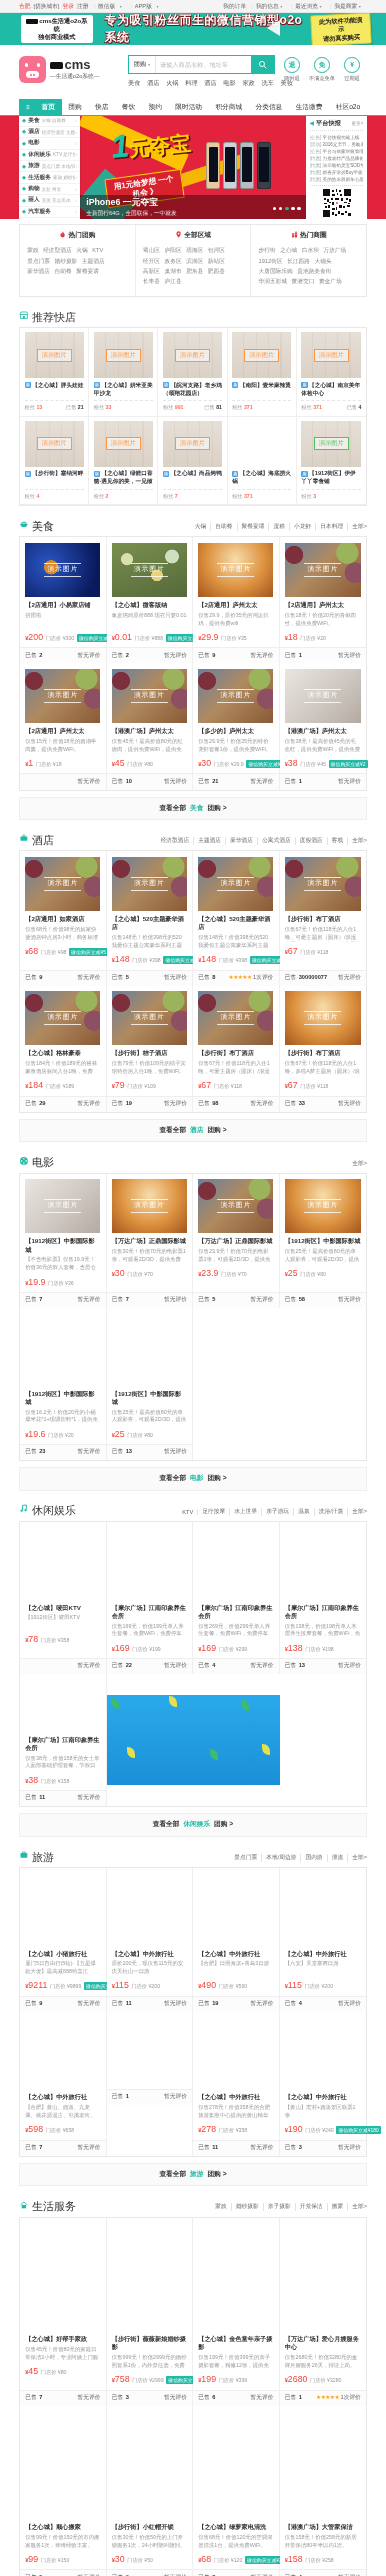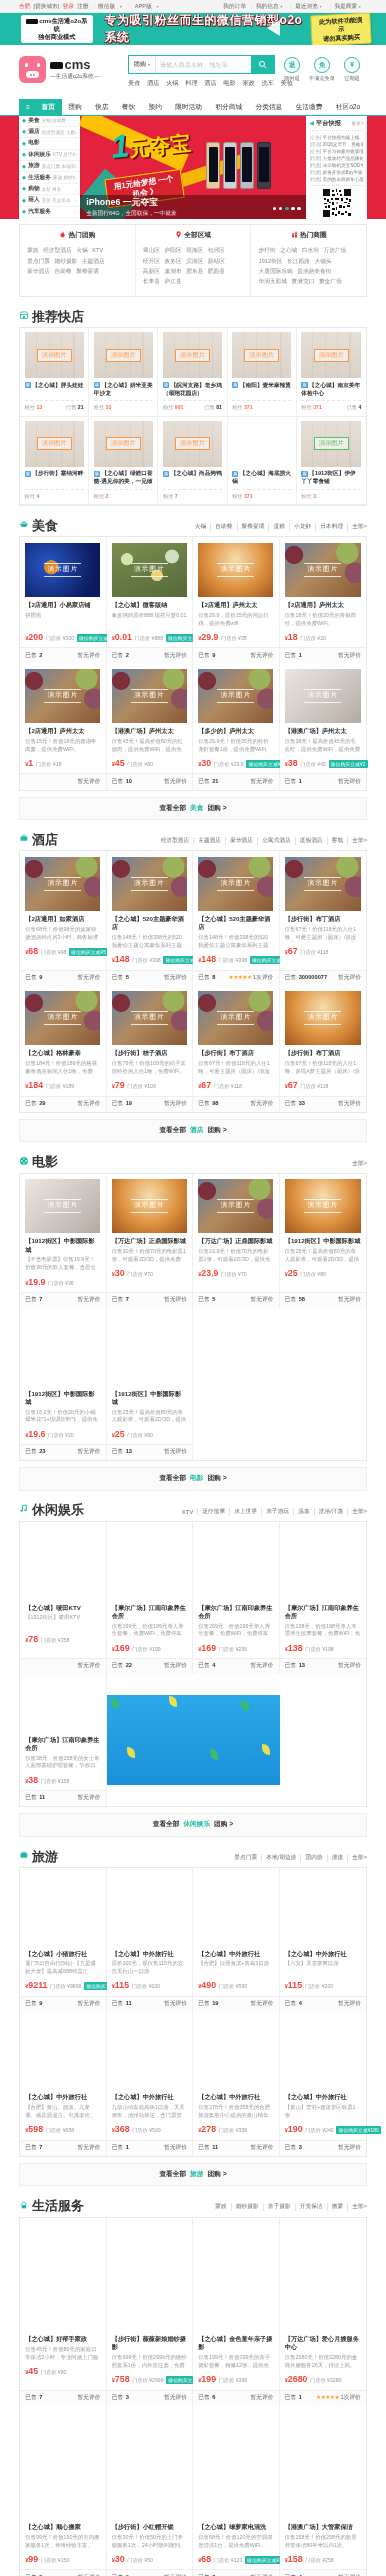--- a/index.html
+++ b/index.html
@@ -91,42 +91,42 @@
 .hi-col{flex:1;padding:6.2px 7.2px 9.3px;border-right:0.5px solid #eee}
 .hi-col:last-child{border-right:0}
 .hi-head{text-align:center;font-size:6.7px;font-weight:bold;color:#333;margin-bottom:5.2px}
 .hi-head svg{vertical-align:-1px;margin-right:2.1px}
 .hi-words{font-size:5.7px;color:#888;line-height:10.3px}
 .hi-words span{margin-right:4.6px;cursor:pointer;white-space:nowrap}
 
 .section{width:348px;margin:0 auto}
 .sec-head{display:flex;align-items:flex-end;margin:13.4px 0 5.2px}
 .sec-head .ic{margin-right:3.1px}
-.sec-title{font-size:13px;font-weight:bold;color:#333;line-height:10.3px}
+.sec-title{font-size:11px;font-weight:normal;color:#333;line-height:10.3px}
 .sec-tabs{margin-left:auto;font-size:5.7px;color:#666;display:flex;align-items:center}
 .sec-tabs span{padding:0 4.1px;border-right:0.5px solid #e3e3e3;cursor:pointer;white-space:nowrap}
 .sec-tabs span:last-child{border-right:0;padding-right:0}
 .sec-box{border:0.5px solid #e8e8e8;position:relative}
 .prow{display:flex;position:relative}
 .pcard{width:25%;border-right:0.5px solid #efefef;display:flex;flex-direction:column;cursor:pointer;background:#fff}
 .pcard:nth-child(4n){border-right:0}
 .pbody{padding:4.6px 5.2px 5.2px;flex:1}
 .pimg{height:54px;margin:5.2px 5.2px 0;position:relative;display:flex;align-items:center;justify-content:center;overflow:hidden}
 .wm{color:#fff;font-size:6.7px;letter-spacing:1px;border-top:0.5px solid rgba(255,255,255,.8);border-bottom:0.5px solid rgba(255,255,255,.8);padding:1.5px 3.1px;white-space:nowrap}
 .img-none{background:#fff;margin:0;height:auto}
 .img-jelly{background:radial-gradient(circle at 35% 45%,#d98a2b 0 12%,transparent 13%),radial-gradient(circle at 30% 40%,#2a56c5,#0a1a5c 80%)}
 .img-buffet{background:radial-gradient(circle at 20% 30%,#d9e0b0 0 8%,transparent 9%),radial-gradient(circle at 60% 60%,#e8d27a 0 10%,transparent 11%),radial-gradient(circle at 80% 25%,#cfe0c2 0 9%,transparent 10%),linear-gradient(160deg,#7a8f4d,#55693c)}
 .img-cheese{background:radial-gradient(circle at 82% 18%,#9bb35a 0 14%,transparent 15%),radial-gradient(circle at 92% 55%,#8e4f63 0 13%,transparent 14%),radial-gradient(circle at 12% 22%,#7e2f3c 0 11%,transparent 12%),linear-gradient(135deg,#68809f 0%,#b08a5f 45%,#8a5a36 100%)}
 .img-blur-orange{background:radial-gradient(circle at 50% 30%,#f7dcab,#dc913f 55%,#a85c22 95%)}
 .img-blur-light{background:linear-gradient(135deg,#eae5e0,#cfc8c2 55%,#b3aaa2)}
 .ptitle{font-size:6.2px;font-weight:bold;color:#333;line-height:8.2px;max-height:16.5px;overflow:hidden}
 .pdesc{font-size:5.4px;color:#999;line-height:7.7px;height:15.5px;overflow:hidden;margin-top:2.6px}
 .pprice{margin-top:4.6px;display:flex;align-items:baseline;flex-wrap:nowrap;white-space:nowrap}
 .pprice .yen{color:#f3473c;font-size:5.7px;font-weight:bold}
-.pprice .val{color:#f3473c;font-size:8.8px;font-weight:bold;margin-right:2.6px}
+.pprice .val{color:#f3473c;font-size:8.8px;font-weight:normal;margin-right:2.6px}
 .pprice .shop{font-size:5.2px;color:#999}
 .badge{background:#1fbba6;color:#fff;font-size:4.9px;padding:1px 2.1px;border-radius:1px;margin-left:2.6px}
 .pstat{border-top:0.5px solid #eee;background:#fcfcfc;padding:3.6px 5.2px;font-size:5.7px;color:#666;display:flex;justify-content:space-between;align-items:center}
 .pstat b{font-weight:bold;color:#333;margin-left:1px}
 .stars{color:#ffa011;font-size:5.7px;letter-spacing:-0.5px;margin-right:1.5px}
 .viewall{width:348px;margin:6.2px auto 0;border:0.5px solid #eee;background:#fafafa;text-align:center;padding:6.2px 0;font-size:6.7px;font-weight:bold;color:#333;cursor:pointer}
 .viewall .cat{color:#1fbba6;margin:0 2.1px}
 
 .kgrid{border:0.5px solid #e8e8e8;display:flex;flex-wrap:wrap}
 .kcard{width:20%;border-right:0.5px solid #efefef;border-bottom:0.5px solid #efefef;padding:4.1px 4.6px;cursor:pointer;background:#fff}
@@ -1201,29 +1201,20 @@
                 <span class="shop">门店价 ¥658</span>
               </div>
             </div>
             <div class="pstat">
               <span>已售 <b>7</b></span>
               <span>暂无评价</span>
             </div>
           </div>
           <div class="pcard">
             <div class="pimg img-none" style="height: 77px;"></div>
-            <div class="pbody">
-              <div class="ptitle">【之心城】中外旅行社</div>
-              <div class="pdesc">九华山动车或高铁1日游，天天发班，池州站接送，含门票景交，祈福还思观光</div>
-              <div class="pprice">
-                <span class="yen">¥</span>
-                <span class="val">368</span>
-                <span class="shop">门店价 ¥500</span>
-              </div>
-            </div>
             <div class="pstat">
               <span>已售 <b>1</b></span>
               <span>暂无评价</span>
             </div>
           </div>
           <div class="pcard">
             <div class="pimg img-none" style="height: 77px;"></div>
             <div class="pbody">
               <div class="ptitle">【之心城】中外旅行社</div>
               <div class="pdesc">仅售278元！价值358元的合肥旅游集散中心提供的黄山精华二日游，每日发团，不限出团人数。</div>

